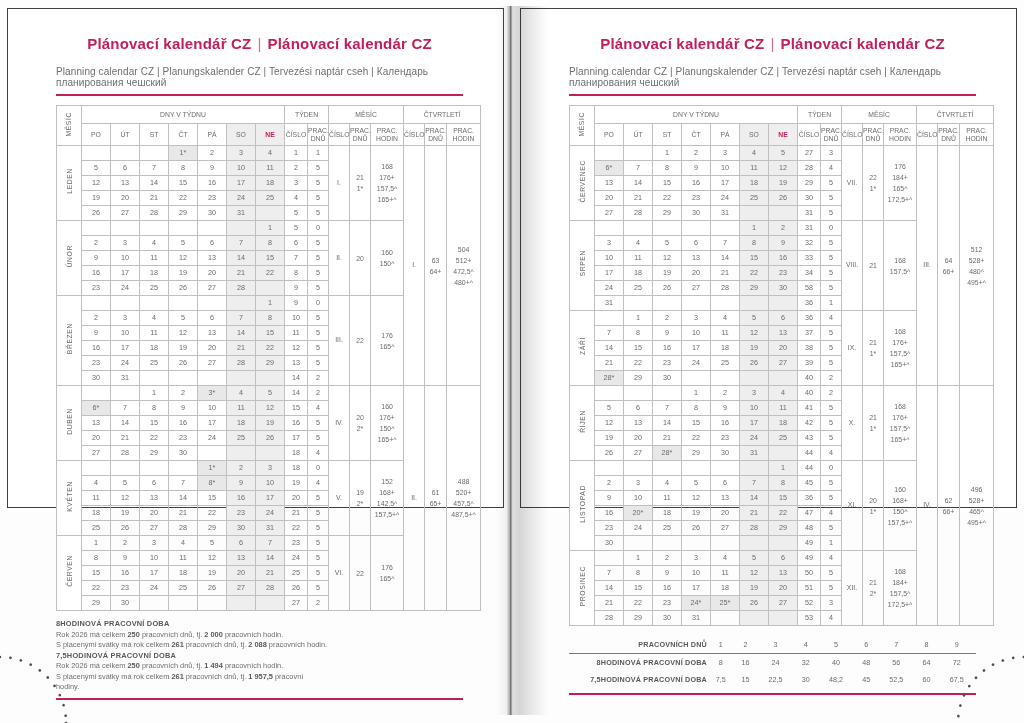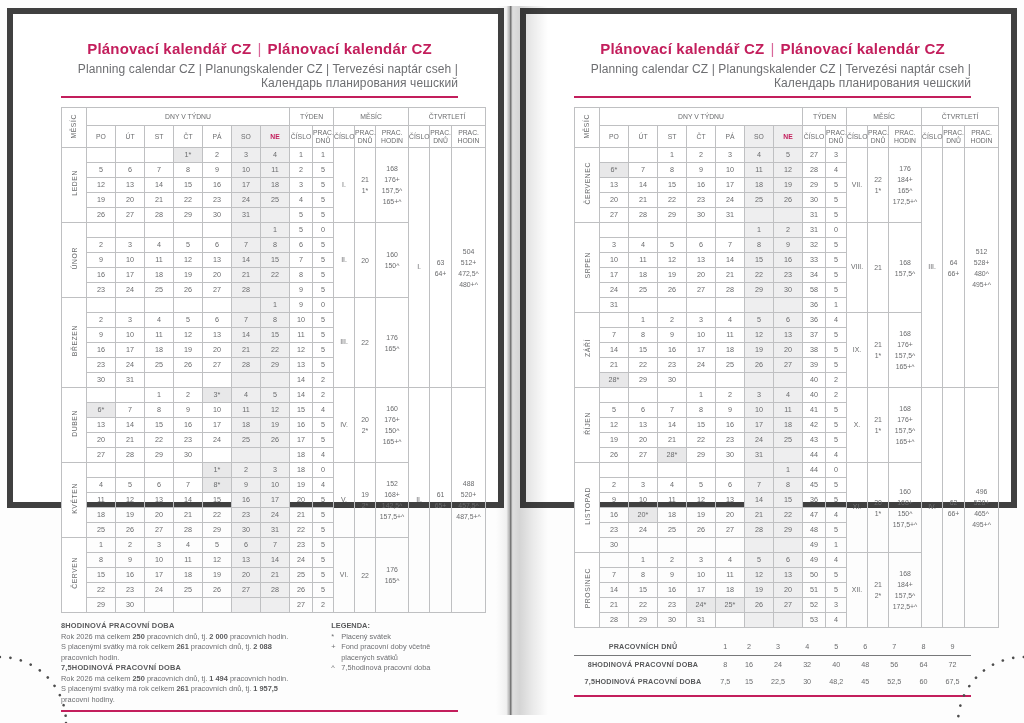--- a/index.html
+++ b/index.html
@@ -2,38 +2,38 @@
 <html><head>
 <meta charset="utf-8">
 <style>
   html,body{margin:0;padding:0;}
   body{
     width:1024px;height:723px;position:relative;overflow:hidden;
     background:#fdfdfd;font-family:"Liberation Sans", sans-serif;
   }
   .page{
     position:absolute;top:8px;width:497px;height:500px;background:#fff;
-    border:6px solid #404040;box-sizing:border-box;
+    border:1px solid #404040;box-sizing:border-box;
   }
   .page.left{left:7px;}
   .page.right{left:520px;}
   .gutter{
     position:absolute;top:6px;left:496px;width:52px;height:709px;pointer-events:none;
     background:linear-gradient(to right,
       rgba(0,0,0,0) 0%, rgba(0,0,0,0.05) 20%, rgba(0,0,0,0.30) 26%, rgba(0,0,0,0.55) 28%,
       rgba(0,0,0,0.12) 32%, rgba(0,0,0,0.16) 45%, rgba(0,0,0,0.08) 70%, rgba(0,0,0,0) 100%);
   }
   .content{position:absolute;left:48px;right:40px;top:26px;}
   .title{
     text-align:center;font-size:15px;font-weight:bold;color:#c31e5c;
     letter-spacing:0.2px;margin:0;
   }
   .title .sep{font-weight:normal;color:#d9679a;padding:0 6px;}
   .subtitle{
-    text-align:right;font-size:12px;color:#6d6e71;margin-top:5px;letter-spacing:0.1px;
+    text-align:left;font-size:10px;color:#6d6e71;margin-top:14px;letter-spacing:0.1px;
   }
   .rule{height:2px;background:#c31e5c;margin-top:6px;}
   table.cal{
     border-collapse:collapse;table-layout:fixed;width:100%;margin-top:9px;
   }
   table.cal th, table.cal td{
     border:1px solid #bfc0c2;text-align:center;vertical-align:middle;
     padding:0;color:#6a6b6d;font-weight:normal;
   }
   table.cal{border:1px solid #a2a3a5;}
@@ -59,21 +59,21 @@
   .footer-left{display:flex;margin-top:8px;font-size:7.4px;color:#6d6e71;line-height:10.5px;}
   .footer-left .texts{width:272px;}
   .footer-left .heading{font-weight:bold;color:#58595b;letter-spacing:0.2px;}
   .footer-left .b, .legend .b{font-weight:bold;color:#58595b;}
   .legend{margin-left:24px;width:140px;}
   .legend .row{display:flex;}
   .legend .sym{width:10px;flex:none;}
   .accent-rule-bottom{height:2px;background:#c31e5c;margin-top:5px;}
   table.ft{border-collapse:collapse;width:100%;margin-top:10px;font-size:6.9px;color:#6a6b6d;}
   table.ft td{padding:1.5px 0;text-align:center;}
-  table.ft td.lbl{text-align:center;font-weight:bold;color:#58595b;width:138px;letter-spacing:0.2px;}
+  table.ft td.lbl{text-align:right;font-weight:bold;color:#58595b;width:138px;letter-spacing:0.2px;}
   table.ft tr.hdr td{border-bottom:1px solid #77787a;}
   .corner{position:absolute;pointer-events:none;}
   .corner.bl{left:0;bottom:0;}
   .corner.br{right:0;bottom:0;}
 </style>
 </head>
 <body>
 
 <div class="page left">
   <div class="content">
@@ -531,35 +531,20 @@
 
     <div class="footer-left">
       <div class="texts">
         <div class="heading">8HODINOVÁ PRACOVNÍ DOBA</div>
         <div><span>Rok 2026 má celkem </span><span class="b">250</span><span> pracovních dnů, tj. </span><span class="b">2 000</span><span> pracovních hodin.</span></div>
         <div><span>S placenými svátky má rok celkem </span><span class="b">261</span><span> pracovních dnů, tj. </span><span class="b">2 088</span><span> pracovních hodin.</span></div>
         <div class="heading">7,5HODINOVÁ PRACOVNÍ DOBA</div>
         <div><span>Rok 2026 má celkem </span><span class="b">250</span><span> pracovních dnů, tj. </span><span class="b">1 494</span><span> pracovních hodin.</span></div>
         <div><span>S placenými svátky má rok celkem </span><span class="b">261</span><span> pracovních dnů, tj. </span><span class="b">1 957,5</span><span> pracovní hodiny.</span></div>
       </div>
-      <div class="legend">
-        <div class="b">LEGENDA:</div>
-        <div class="row">
-            <span class="sym">*</span>
-            <span>Placený svátek</span>
-          </div>
-        <div class="row">
-            <span class="sym">+</span>
-            <span>Fond pracovní doby včetně placených svátků</span>
-          </div>
-        <div class="row">
-            <span class="sym">^</span>
-            <span>7,5hodinová pracovní doba</span>
-          </div>
-      </div>
     </div>
     <div class="accent-rule-bottom"></div>
   </div>
 </div>
 
 <div class="page right">
   <div class="content">
     <h1 class="title"><span>Plánovací kalendář CZ</span><span class="sep">|</span><span>Plánovací kalendár CZ</span></h1>
     <div class="subtitle">Planning calendar CZ | Planungskalender CZ | Tervezési naptár cseh | Календарь планирования чешский</div>
     <div class="rule"></div>

